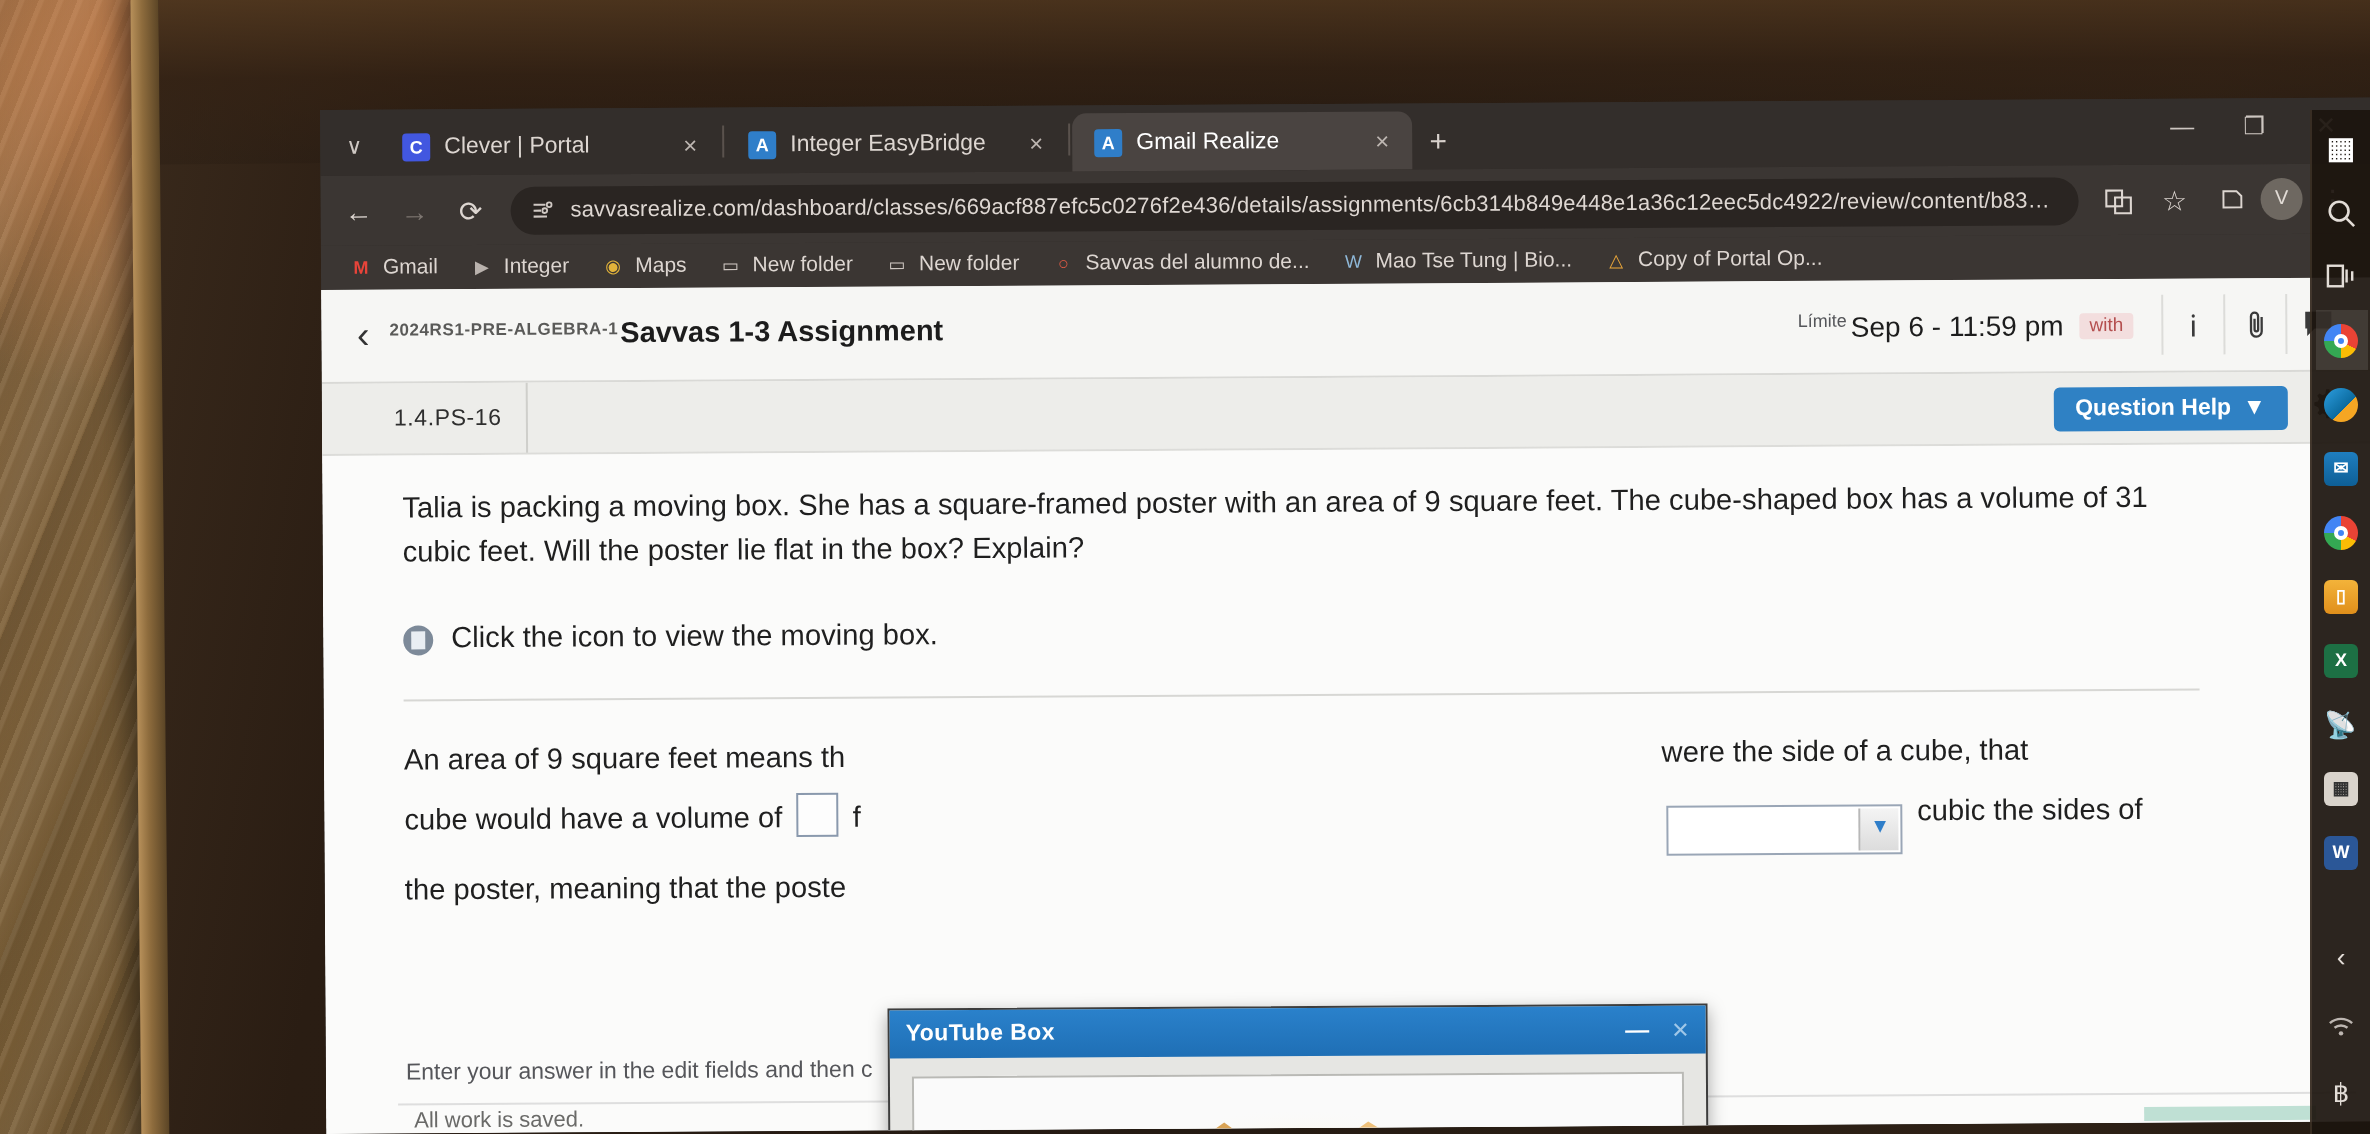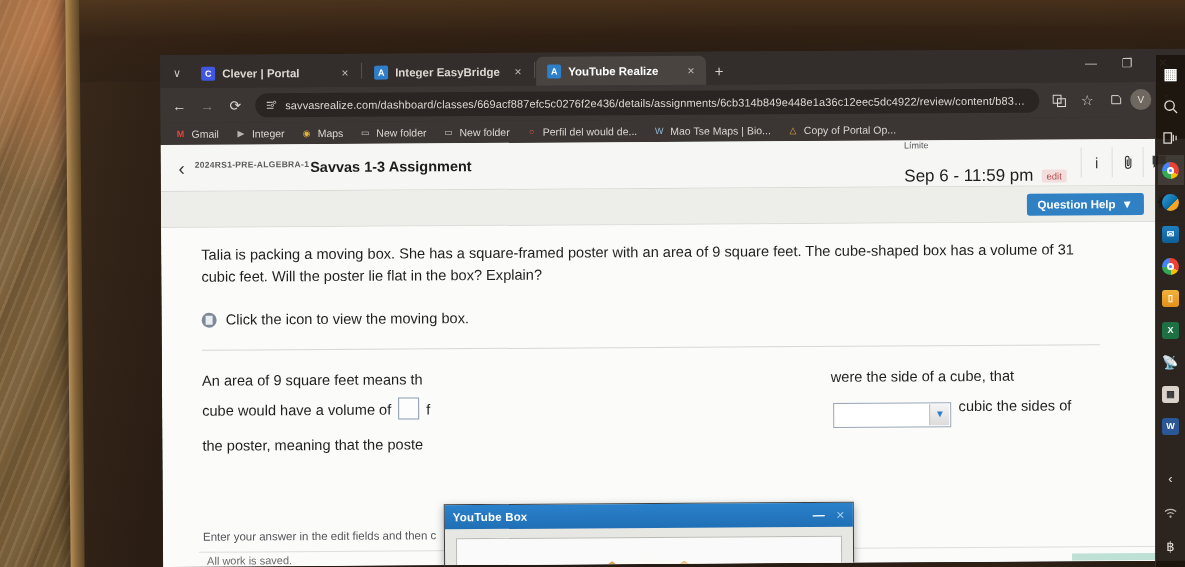--- a/index.html
+++ b/index.html
@@ -73,21 +73,21 @@
     border-radius: 7px 7px 0 0;
   }
   .tab.active { background: #4a4441; color: #fff; }
   .tab .favicon {
     width: 14px; height: 14px; border-radius: 2px; flex: 0 0 14px;
     display: flex; align-items: center; justify-content: center;
     font-size: 9px; font-weight: bold; color: #fff;
   }
   .fav-clever { background: #4257e0; }
   .fav-savvas { background: #2f7ec9; }
-  .tab .tlabel { flex: 1; white-space: nowrap; overflow: hidden; text-overflow: ellipsis; font-weight: bold; }
+  .tab .tlabel { flex: 1; white-space: nowrap; overflow: hidden; text-overflow: ellipsis; }
   .tab .tclose { font-size: 12px; color: #bdb6b1; width: 14px; text-align: center; }
   .tab-sep { width: 1px; height: 16px; background: #5a524d; align-self: center; margin: 0 1px; }
   .newtab { width: 26px; height: 28px; display:flex; align-items:center; justify-content:center;
             color: #d8d1cc; font-size: 15px; }
   .winctl {
     position: absolute; right: 4px; top: 2px; display: flex; gap: 0;
   }
   .winctl span {
     width: 36px; height: 24px; display: flex; align-items: center; justify-content: center;
     color: #cdc6c1; font-size: 12px;
@@ -134,24 +134,24 @@
 
   .asg-header {
     height: 47px; background: #f6f6f4; display: flex; align-items: center;
     padding: 0 12px 0 8px; border-bottom: 1px solid #d9d9d6;
   }
   .back-arrow { width: 26px; font-size: 19px; color: #333; text-align: center; line-height: 1; }
   .asg-titles { display: flex; flex-direction: row; gap: 1px; font-weight: bold; }
   .asg-course { font-size: 8.5px; color: #5a5a58; letter-spacing: .3px; }
   .asg-name { font-size: 14.5px; color: #1c1c1c; }
   .asg-right { margin-left: auto; display: flex; align-items: center; }
-  .due-wrap { display: flex; flex-direction: column; gap: 16px; padding-right: 14px; margin-left: 44px; }
+  .due-wrap { display: flex; flex-direction: row; gap: 2px; padding-right: 14px; margin-left: 44px; }
   .due-label { font-size: 9px; color: #55565a; }
   .due-row { display: flex; align-items: center; gap: 8px; }
-  .due-date { font-size: 17px; color: #1d1d1d; }
+  .due-date { font-size: 14px; color: #1d1d1d; }
   .due-badge { font-size: 9.5px; color: #b44f4f; background: #f3dede; padding: 1px 5px; border-radius: 2px; }
   .hicon {
     width: 31px; height: 30px; display: flex; align-items: center; justify-content: center;
     color: #3a3a3a; font-size: 15px; border-left: 1px solid #dcdcd9;
   }
 
   .qbar {
     height: 36px; background: #ededea; display: flex; align-items: center;
     padding: 0 14px 0 0; border-bottom: 1px solid #dcdcd9;
   }
@@ -274,21 +274,21 @@
 
       <div class="tab">
         <span class="favicon fav-savvas">A</span>
         <span class="tlabel">Integer EasyBridge</span>
         <span class="tclose">×</span>
       </div>
       <div class="tab-sep"></div>
 
       <div class="tab active">
         <span class="favicon fav-savvas">A</span>
-        <span class="tlabel">YouTube Realize</span>
+        <span class="tlabel">Gmail Realize</span>
         <span class="tclose">×</span>
       </div>
 
       <div class="newtab">+</div>
 
       <div class="winctl">
         <span>—</span>
         <span>❐</span>
         <span>✕</span>
       </div>
@@ -340,63 +340,64 @@
       <div class="bm">
         <span class="bmico" style="color:#cdc6c1">▭</span>
         <span>New folder</span>
       </div>
       <div class="bm">
         <span class="bmico" style="color:#cdc6c1">▭</span>
         <span>New folder</span>
       </div>
       <div class="bm">
         <span class="bmico" style="color:#e05a45">○</span>
-        <span>Perfil del would de...</span>
+        <span>Savvas del alumno de...</span>
       </div>
       <div class="bm">
         <span class="bmico" style="color:#8fb8d8">W</span>
-        <span>Mao Tse Maps | Bio...</span>
+        <span>Mao Tse Tung | Bio...</span>
       </div>
       <div class="bm">
         <span class="bmico" style="color:#e8a53a">△</span>
         <span>Copy of Portal Op...</span>
       </div>
     </div>
 
     <div class="page">
 
       <div class="asg-header">
         <div class="back-arrow">‹</div>
         <div class="asg-titles">
           <div class="asg-course">2024RS1-PRE-ALGEBRA-1</div>
           <div class="asg-name">Savvas 1-3 Assignment</div>
         </div>
         <div class="asg-right">
           <div class="due-wrap">
             <div class="due-label">Límite</div>
             <div class="due-row">
               <span class="due-date">Sep 6 - 11:59 pm</span>
-              <span class="due-badge">edit</span>
+              <span class="due-badge">with</span>
             </div>
           </div>
           <div class="hicon">ℹ</div>
           <div class="hicon">
             <svg width="11" height="16" viewBox="0 0 12 18">
                 <path d="M9 5v8a3 3 0 0 1-6 0V4.5a2 2 0 0 1 4 0V12a1 1 0 0 1-2 0V6" fill="none" stroke="#3a3a3a" stroke-width="1.3"></path>
               </svg>
           </div>
           <div class="hicon">
             <svg width="15" height="14" viewBox="0 0 16 15">
                 <path d="M1 1h14v9H6l-4 4v-4H1z" fill="#3a3a3a"></path>
               </svg>
           </div>
         </div>
       </div>
 
       <div class="qbar">
+        <div class="qcode">1.4.PS-16</div>
         <div class="qspacer"></div>
         <div class="qhelp">
           <span>Question Help</span>
           <span>▼</span>
         </div>
         <div class="gear">
           <svg width="16" height="16" viewBox="0 0 20 20">
               <path d="M10 6.4a3.6 3.6 0 1 0 0 7.2 3.6 3.6 0 0 0 0-7.2zm0 5.4a1.8 1.8 0 1 1 0-3.6 1.8 1.8 0 0 1 0 3.6z" fill="#444"></path>
               <path d="M9 1h2l.4 2.2 1.8.8 1.9-1.2 1.4 1.4-1.2 1.9.8 1.8L18.4 9v2l-2.2.4-.8 1.8 1.2 1.9-1.4 1.4-1.9-1.2-1.8.8L11 19H9l-.4-2.2-1.8-.8-1.9 1.2-1.4-1.4 1.2-1.9-.8-1.8L1.6 11V9l2.2-.4.8-1.8L3.4 4.9l1.4-1.4 1.9 1.2 1.8-.8z" fill="#444"></path>
             </svg>

